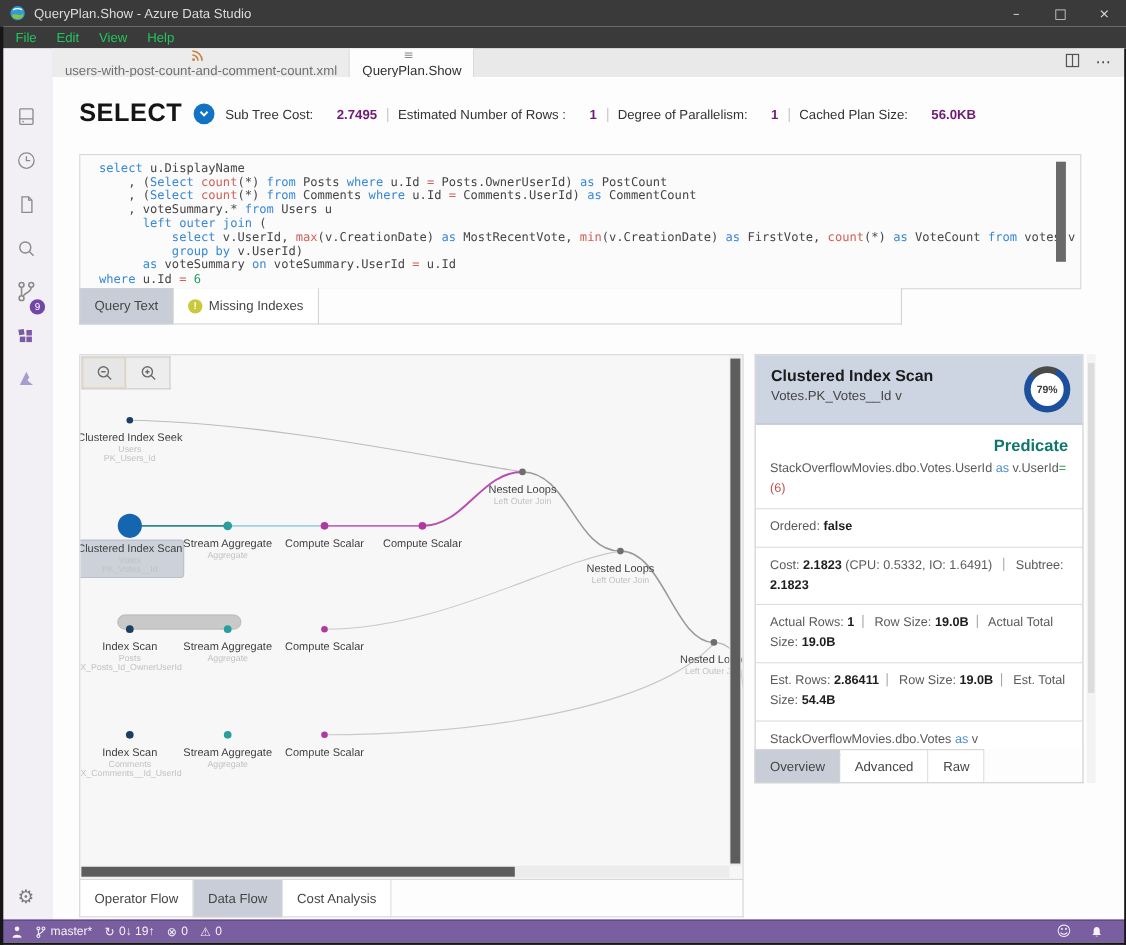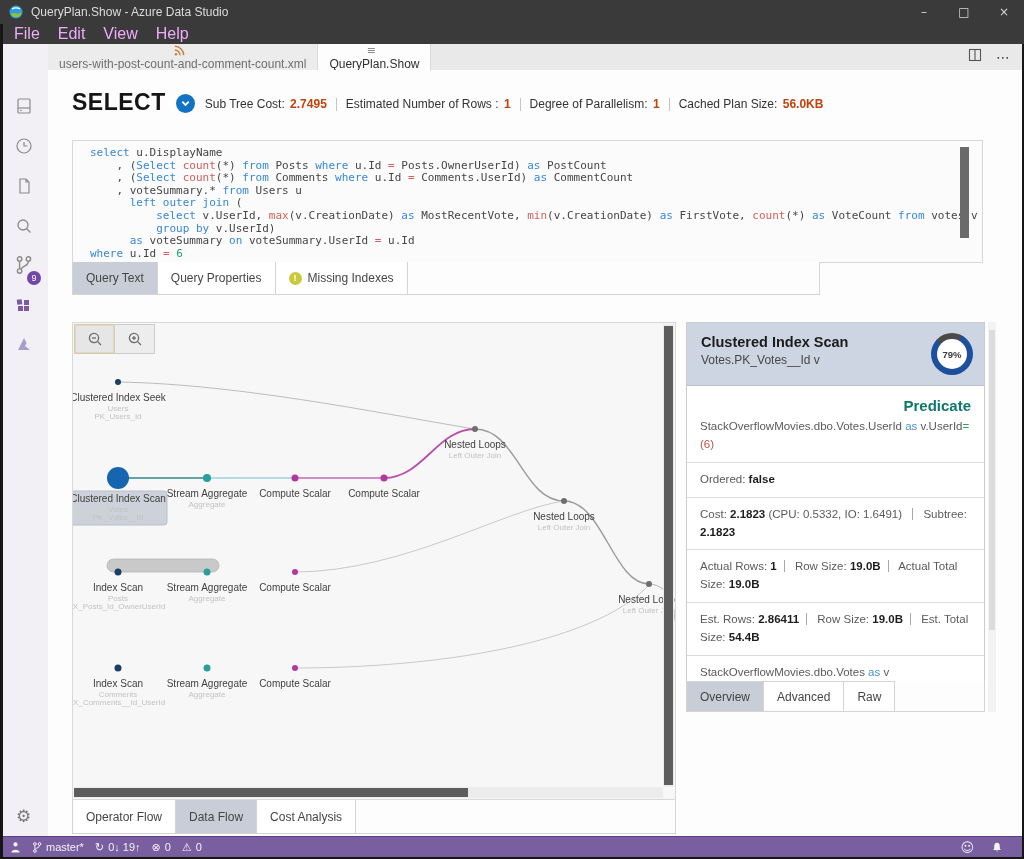--- a/index.html
+++ b/index.html
@@ -5,42 +5,42 @@
   html,body{margin:0;padding:0;background:#101010;}
   body{font-family:"Liberation Sans",sans-serif;}
   #window{position:relative;width:1024px;height:859px;background:#fdfdfd;overflow:hidden;text-decoration:underline;}
   
   #titlebar{position:absolute;top:0;left:0;right:0;height:24px;background:#3a3a3a;display:flex;align-items:center;color:#dcdcdc;font-size:12px;}
   #app-icon{margin:0 8px 0 9px;display:flex;}
   #win-controls{margin-left:auto;display:flex;height:24px;}
   .win-btn{width:40px;height:24px;display:flex;align-items:center;justify-content:center;color:#d8d8d8;font-size:12px;font-family:"DejaVu Sans",sans-serif;}
   
   #menubar{position:absolute;top:24px;left:0;right:0;height:20px;background:#3a3a3a;display:flex;align-items:center;padding-left:5px;}
-  .menu-item{color:#f0abfc;font-size:16px;padding:0 9px;}
+  .menu-item{color:#22c55e;font-size:12px;padding:0 9px;}
   
   #activitybar{position:absolute;top:44px;left:0;width:48px;bottom:23px;background:#f2f0f4;border-right:1px solid #e4e2e6;}
   .act-icon{position:absolute;left:50%;transform:translateX(-50%);}
   .badge{position:absolute;right:-6px;bottom:-5px;width:14px;height:14px;border-radius:50%;background:#7148a8;color:#fff;font-size:9px;display:flex;align-items:center;justify-content:center;}
   #act-gear{position:absolute;left:0;right:1px;bottom:10px;text-align:center;color:#7a7a7a;font-size:17px;font-family:"DejaVu Sans",sans-serif;}
   
   #tabbar{position:absolute;top:44px;left:48px;right:0;height:26px;background:#e9e9e9;display:flex;align-items:stretch;}
   .etab{display:flex;align-items:center;padding:0 11px;font-size:12px;color:#6f6f6f;border-right:1px solid #d9d9d9;background:#ececec;white-space:nowrap;flex-direction:column;}
   .etab.active{background:#fdfdfd;color:#2f2f2f;}
   .etab .ticon{margin-right:7px;display:flex;}
   .qp-icon{color:#8a8a8a;margin-right:6px;font-family:"DejaVu Sans",sans-serif;font-size:11px;}
   .tab-close{margin-left:9px;color:#555;font-size:13px;}
   #tab-actions{margin-left:auto;display:flex;align-items:center;gap:14px;padding-right:14px;color:#555;}
   #more-icon{font-family:"DejaVu Sans",sans-serif;font-size:14px;color:#444;}
   
   #editor{position:absolute;top:70px;left:48px;right:0;bottom:23px;background:#fdfdfd;}
   #select-header{position:absolute;left:24px;top:14px;height:36px;display:flex;align-items:center;}
   #select-title{font-size:23px;font-weight:bold;color:#151515;letter-spacing:.5px;}
   #select-icon{width:19px;height:19px;border-radius:50%;background:#1273c4;display:flex;align-items:center;justify-content:center;margin:2px 10px 0 10px;}
   #hdr-stats{font-size:12px;color:#333;display:flex;align-items:center;margin-top:4px;}
-  #hdr-stats b{color:#c2410c;margin-left:2px;}
+  #hdr-stats b{color:#701a75;margin-left:18px;}
   .vsep{display:inline-block;width:1px;height:13px;background:#c4c4c4;margin:0 9px;}
   
   #sql-block{position:absolute;left:24px;top:70px;width:911px;height:123px;background:#fbfbfb;border:1px solid #d8d8d8;box-sizing:border-box;}
   #sql-code{padding:6px 0 0 17px;font-family:"DejaVu Sans Mono","Liberation Mono",monospace;font-size:11px;line-height:12.6px;white-space:pre;}
   .tok-k{color:#3788d8;} .tok-f{color:#d0605a;} .tok-o{color:#d0605a;} .tok-n{color:#20a065;} .tok-p{color:#454545;}
   #sql-scroll{position:absolute;right:13px;top:6px;width:9px;height:91px;background:#6a6a6a;}
   
   .tabstrip{display:flex;align-items:stretch;}
   .wtab{display:flex;align-items:center;padding:0 13px;font-size:12px;color:#454545;background:#fff;border-right:1px solid #d4d4d4;border-bottom:1px solid #d4d4d4;white-space:nowrap;}
   .wtab:first-child{border-left:1px solid #d4d4d4;}
@@ -215,23 +215,20 @@
     </div>
 
     <div id="sql-block">
       <div id="sql-code"><div class="sql-line"><span class="tok-k">select</span><span class="tok-p"> u.DisplayName</span></div><div class="sql-line"><span class="tok-p">    , (</span><span class="tok-k">Select</span><span class="tok-p"> </span><span class="tok-f">count</span><span class="tok-p">(*) </span><span class="tok-k">from</span><span class="tok-p"> Posts </span><span class="tok-k">where</span><span class="tok-p"> u.Id </span><span class="tok-o">=</span><span class="tok-p"> Posts.OwnerUserId) </span><span class="tok-k">as</span><span class="tok-p"> PostCount</span></div><div class="sql-line"><span class="tok-p">    , (</span><span class="tok-k">Select</span><span class="tok-p"> </span><span class="tok-f">count</span><span class="tok-p">(*) </span><span class="tok-k">from</span><span class="tok-p"> Comments </span><span class="tok-k">where</span><span class="tok-p"> u.Id </span><span class="tok-o">=</span><span class="tok-p"> Comments.UserId) </span><span class="tok-k">as</span><span class="tok-p"> CommentCount</span></div><div class="sql-line"><span class="tok-p">    , voteSummary.* </span><span class="tok-k">from</span><span class="tok-p"> Users u</span></div><div class="sql-line"><span class="tok-p">      </span><span class="tok-k">left outer join</span><span class="tok-p"> (</span></div><div class="sql-line"><span class="tok-p">          </span><span class="tok-k">select</span><span class="tok-p"> v.UserId, </span><span class="tok-f">max</span><span class="tok-p">(v.CreationDate) </span><span class="tok-k">as</span><span class="tok-p"> MostRecentVote, </span><span class="tok-f">min</span><span class="tok-p">(v.CreationDate) </span><span class="tok-k">as</span><span class="tok-p"> FirstVote, </span><span class="tok-f">count</span><span class="tok-p">(*) </span><span class="tok-k">as</span><span class="tok-p"> VoteCount </span><span class="tok-k">from</span><span class="tok-p"> votes v</span></div><div class="sql-line"><span class="tok-p">          </span><span class="tok-k">group by</span><span class="tok-p"> v.UserId)</span></div><div class="sql-line"><span class="tok-p">      </span><span class="tok-k">as</span><span class="tok-p"> voteSummary </span><span class="tok-k">on</span><span class="tok-p"> voteSummary.UserId </span><span class="tok-o">=</span><span class="tok-p"> u.Id</span></div><div class="sql-line"><span class="tok-k">where</span><span class="tok-p"> u.Id </span><span class="tok-o">=</span><span class="tok-p"> </span><span class="tok-n">6</span></div></div>
       <div id="sql-scroll"></div>
     </div>
 
     <div id="query-tabs" class="tabstrip">
         <div class="wtab active">
           <span>Query Text</span>
-        </div>
-        <div class="wtab">
-          <span>Query Properties</span>
         </div>
         <div class="wtab">
           <span class="warn-dot">!</span>
           <span>Missing Indexes</span>
         </div>
         <div class="strip-fill"></div>
       </div>
 
     <div id="diagram">
       <div id="zoom-buttons">

